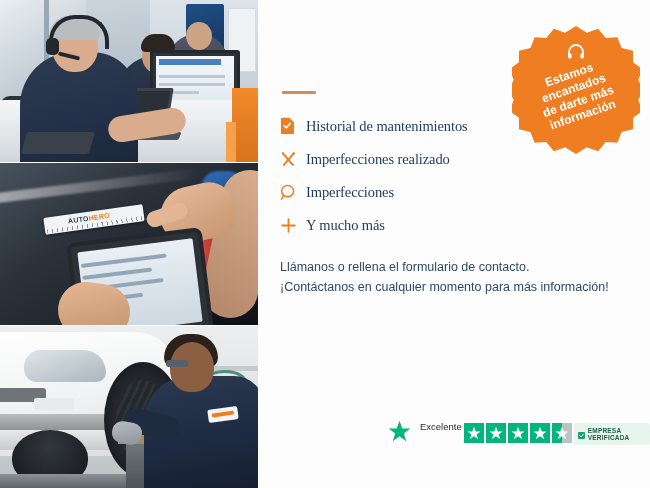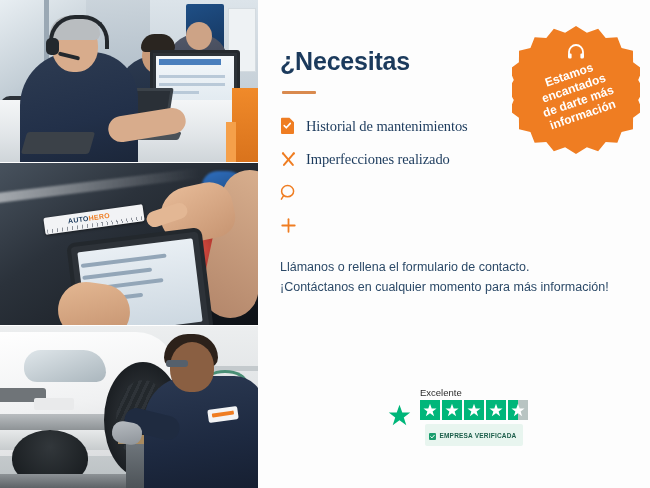--- a/index.html
+++ b/index.html
@@ -425,21 +425,21 @@
     align-items: center;
     gap: 9px;
   }
   .tp-logo { display: flex; align-items: center; gap: 4px; }
   .tp-word {
     font-size: 20px;
     font-weight: bold;
     color: #101820;
     letter-spacing: -0.6px;
   }
-  .tp-right { display: flex; flex-direction: column; align-items: center; gap: 2px; }
+  .tp-right { display: flex; flex-direction: row; align-items: center; gap: 2px; }
   .tp-excelente { font-size: 9.5px; color: #2b2b2b; align-self: flex-start; }
   .tp-stars { display: flex; gap: 2px; }
   .tp-star {
     width: 20px; height: 20px;
     background: #00b67a;
     display: flex; align-items: center; justify-content: center;
   }
   .tp-star.half {
     background: linear-gradient(90deg,#00b67a 0 50%, #b8c4c2 50% 100%);
   }
@@ -547,21 +547,21 @@
       <div class="wlogo"></div>
       <div class="warm"></div>
       <div class="glove"></div>
     </div>
 
   </div>
 
   <div class="content">
 
     <h1 class="headline">
-      <span>¿Necesitas</span><br>
+      <br>
     </h1>
 
     <div class="rule"></div>
 
     <div class="badge">
       <div class="burst"></div>
       <span class="headset-icon">
         <svg width="20" height="18" viewBox="0 0 20 18" fill="none" stroke="#ffffff" stroke-width="1.8" stroke-linecap="round">
           <path d="M3 11V9a7 7 0 0 1 14 0v2"></path>
           <path d="M3 10.5h1.6a1 1 0 0 1 1 1v3a1 1 0 0 1-1 1H3.6A1.6 1.6 0 0 1 2 13.9v-1.8a1.6 1.6 0 0 1 1-1.6z" fill="#ffffff" stroke="none"></path>
@@ -600,30 +600,32 @@
         <span class="flabel">Imperfecciones realizado</span>
       </li>
 
       <li class="feature">
         <span class="ficon">
           <svg width="16" height="17" viewBox="0 0 16 17" stroke="#ef7d22" stroke-width="1.5" fill="none" stroke-linecap="round">
             <ellipse cx="7.6" cy="7.2" rx="6" ry="5.6"></ellipse>
             <path d="M3.6 11.6L1.4 15.2"></path>
           </svg>
         </span>
+        <span class="flabel">Imperfecciones</span>
       </li>
 
 
       <li class="feature">
         <span class="ficon">
           <svg width="17" height="17" viewBox="0 0 18 18" stroke="#ef7d22" stroke-width="1.9" stroke-linecap="round">
             <path d="M9 2.4v13.2"></path>
             <path d="M2.4 9h13.2"></path>
           </svg>
         </span>
+        <span class="flabel">Y mucho más</span>
       </li>
 
     </ul>
 
     <div class="contact">
       <div>Llámanos o rellena el formulario de contacto.</div>
       <div>¡Contáctanos en cualquier momento para más información!</div>
     </div>
 
     <div class="trust">

